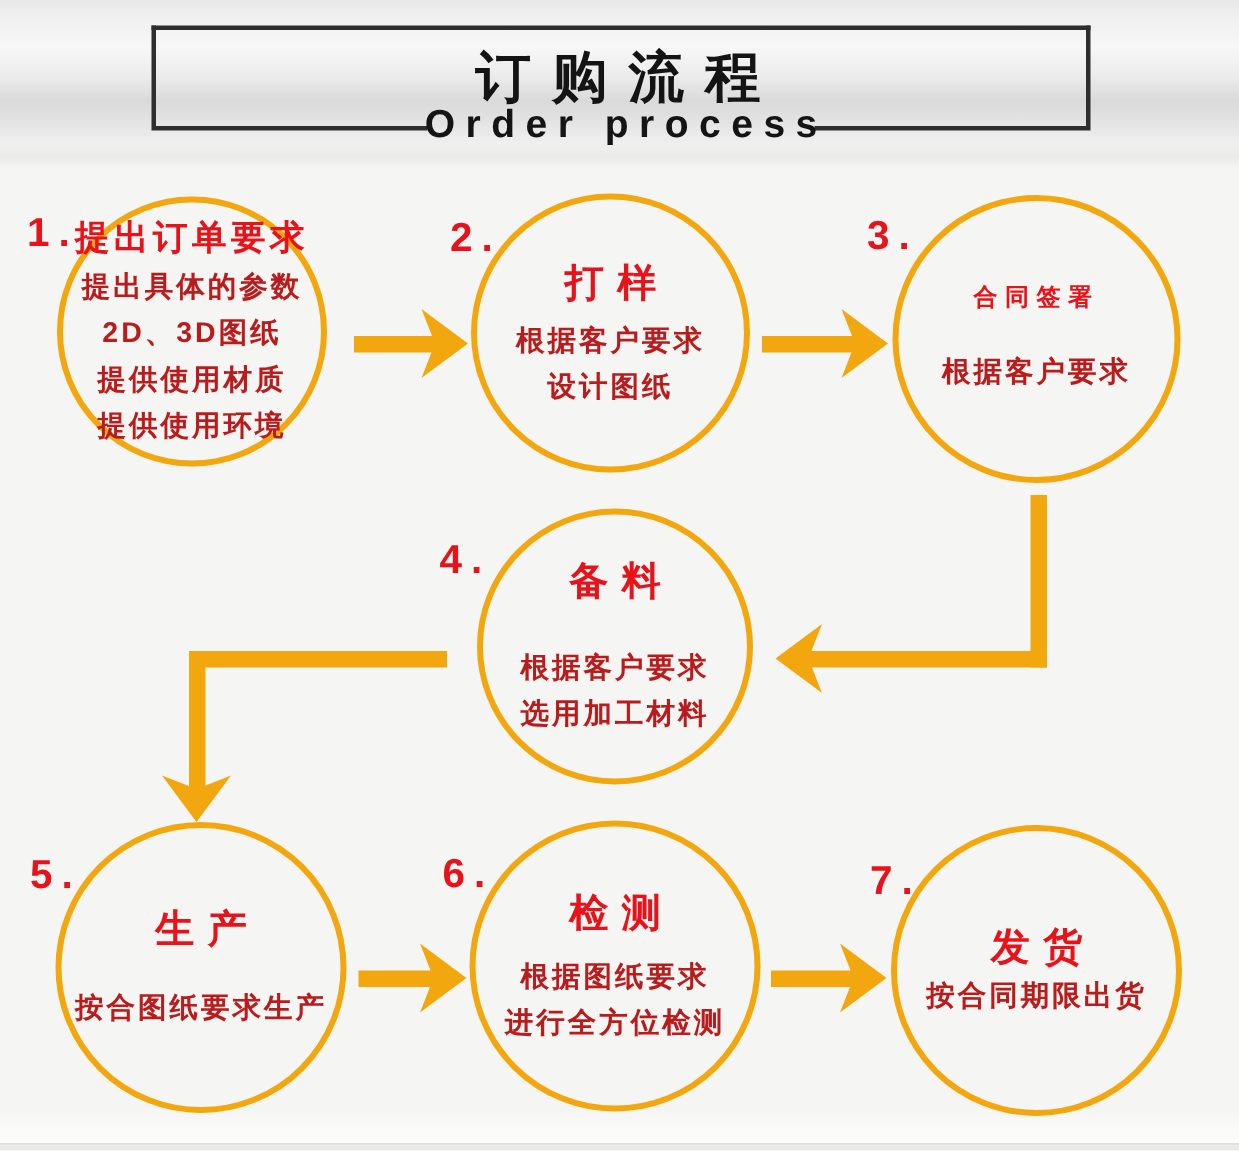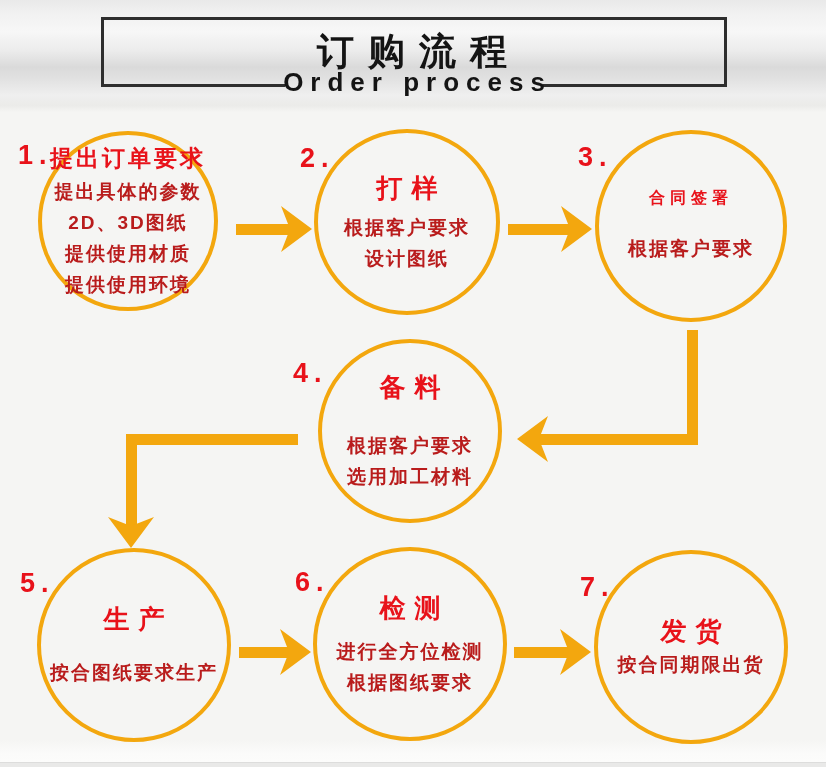--- a/index.html
+++ b/index.html
@@ -139,22 +139,22 @@
 
   <div class="num n5">5.</div>
   <div class="circle c5">
     <div class="ctitle t-wide">生产</div>
     <div class="cline">按合图纸要求生产</div>
   </div>
 
   <div class="num n6">6.</div>
   <div class="circle c6">
     <div class="ctitle t-wide">检测</div>
+    <div class="cline">根据图纸要求</div>
     <div class="cline">进行全方位检测</div>
-    <div class="cline">根据图纸要求</div>
   </div>
 
   <div class="num n7">7.</div>
   <div class="circle c7">
     <div class="ctitle t-wide">发货</div>
     <div class="cline">按合同期限出货</div>
   </div>
 
 </div>
 

